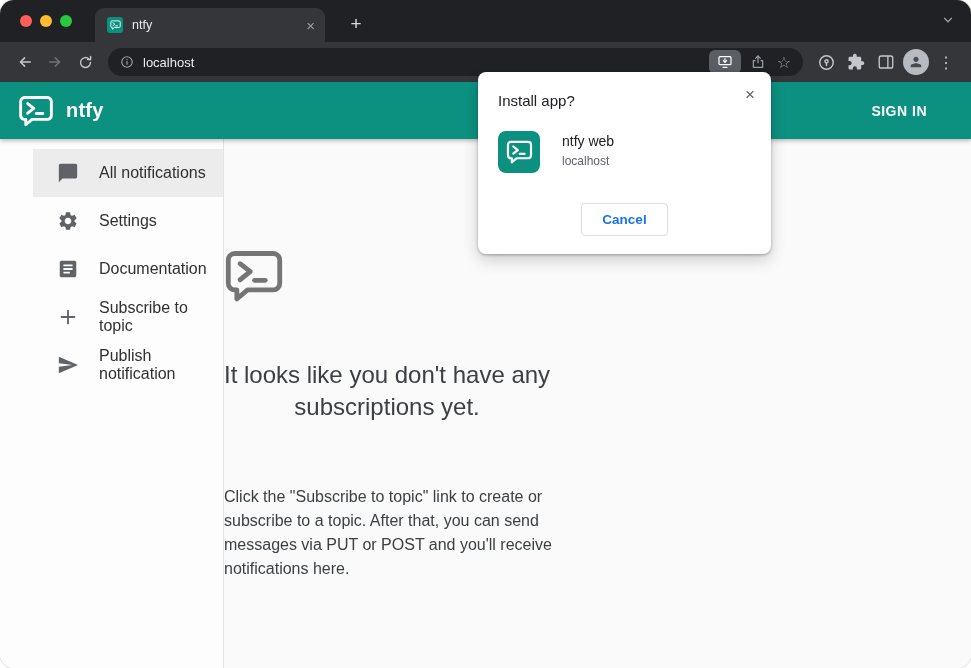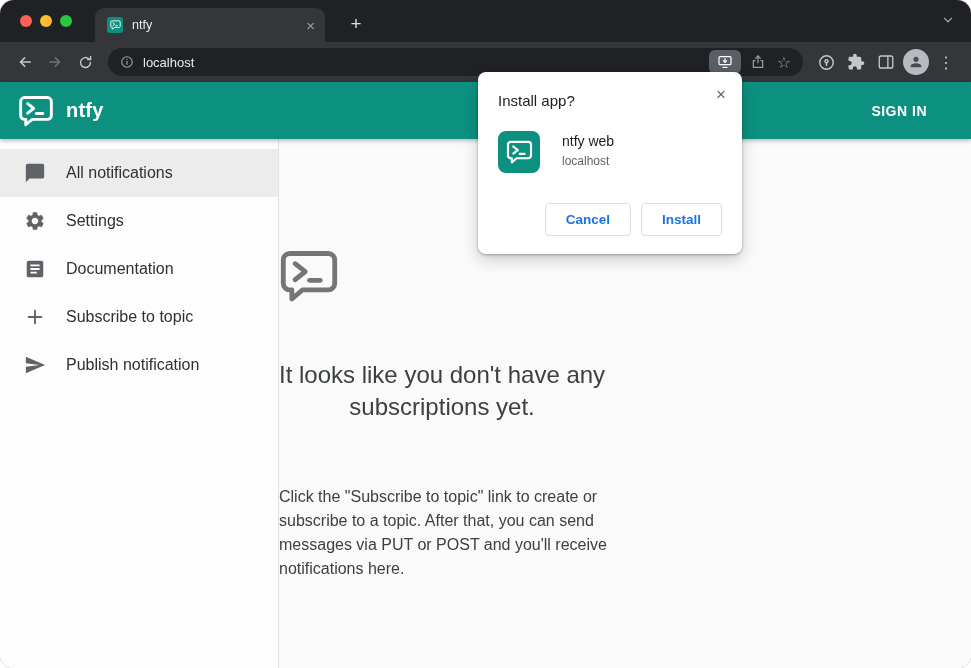--- a/index.html
+++ b/index.html
@@ -50,47 +50,47 @@
   .app-title{ font-size:20px; font-weight:700; margin-left:12px; letter-spacing:.2px; }
   .appbar-spacer{ flex:1; }
   .signin{ font-size:14px; font-weight:700; letter-spacing:.5px; margin-right:26px; cursor:default; }
   .signup{
     font-size:14px; font-weight:700; letter-spacing:.5px; border:1px solid rgba(255,255,255,.9);
     border-radius:5px; padding:8px 17px; cursor:default;
   }
 
   
   .content{ display:flex; height:529px; }
-  .sidebar{ width:279px; background:#fdfdfd; border-right:1px solid #e2e2e2; padding-top:10px; }
+  .sidebar{ width:224px; background:#fdfdfd; border-right:1px solid #e2e2e2; padding-top:10px;padding-left:33px; }
   .side-item{ height:48px; display:flex; align-items:center; padding:0 16px 0 23px; gap:19px; color:#212121; cursor:default; }
   .side-item.selected{ background:#ececec; }
   .side-icon{ width:24px; height:24px; color:#5f6368; display:flex; align-items:center; justify-content:center; flex:0 0 auto; }
   .side-label{ font-size:16px; color:#303030; }
 
   .main{ flex:1; background:#fafafa; }
   .empty{ display:flex; flex-direction:column; align-items:flex-start; margin-top:110px;gap:36px; }
   .big-term{ color:#757575; }
   .empty h2{ font-size:24px; font-weight:400; color:#3c4043; text-align:center; line-height:1.35; margin-top:16px; }
   .empty .para{ width:344px; font-size:16px; color:#3c4043; line-height:1.5; text-align:left; margin-top:25px; }
   .empty .para.second{ margin-top:24px; }
   .empty a{ color:#14847a; text-decoration:underline; cursor:pointer; }
 
   
   .dialog{
-    position:absolute; left:478px; top:72px; width:264px; z-index:60;
+    position:absolute; left:478px; top:72px; width:293px; z-index:60;
     background:#fff; border-radius:8px; padding:20px 20px 18px 20px;
     box-shadow:0 1px 3px rgba(0,0,0,.3), 0 6px 16px rgba(0,0,0,.18);
   }
   .dialog-title{ font-size:15px; color:#202124; }
   .dialog-close{ position:absolute; top:14px; right:16px; color:#5f6368; font-size:17px; line-height:1; cursor:default; }
   .dialog-app{ display:flex; align-items:flex-start; gap:22px; margin-top:22px; }
   .dialog-appicon{ width:42px; height:42px; border-radius:8px; background:#0c9180; display:flex; align-items:center; justify-content:center; color:#fff; }
   .dialog-appname{ font-size:14px; color:#202124; margin-top:2px; }
   .dialog-apporigin{ font-size:12px; color:#5f6368; margin-top:5px; }
-  .dialog-actions{ display:flex; justify-content:flex-end; gap:10px; margin-top:30px; }
+  .dialog-actions{ display:flex; justify-content:center; gap:10px; margin-top:30px; }
   .dlg-btn{
     font-family:"Liberation Sans", sans-serif; font-size:13.5px; font-weight:700; color:#1a73e8;
     background:#fff; border:1px solid #dadce0; border-radius:4px; padding:8px 20px; cursor:default;
   }
 </style>
 </head>
 <body>
 
 <svg width="0" height="0" style="position:absolute">
   <defs>
@@ -282,17 +282,16 @@
             <use href="#term-frame"></use>
           </svg>
       </span>
       <span>
         <div class="dialog-appname">ntfy web</div>
         <div class="dialog-apporigin">localhost</div>
       </span>
     </div>
     <div class="dialog-actions">
       <button class="dlg-btn">Cancel</button>
-      <button class="dlg-btn">Install</button>
     </div>
   </div>
 
 </div>
 
 </body></html>

